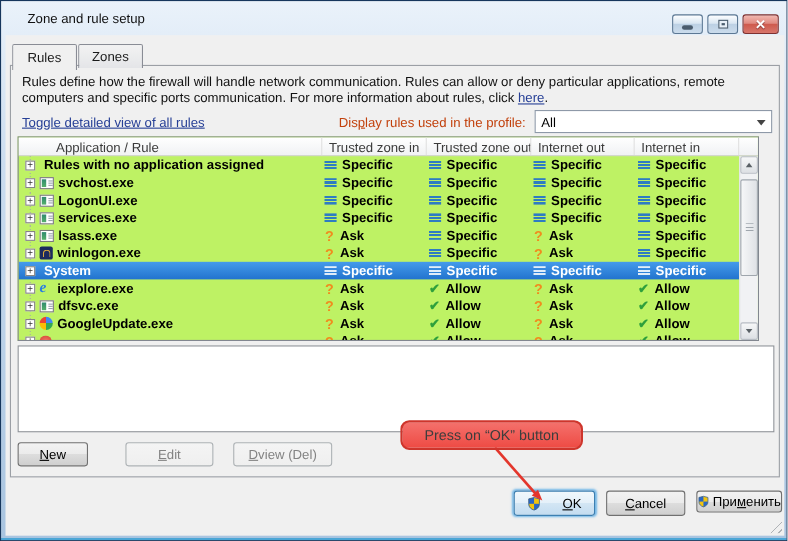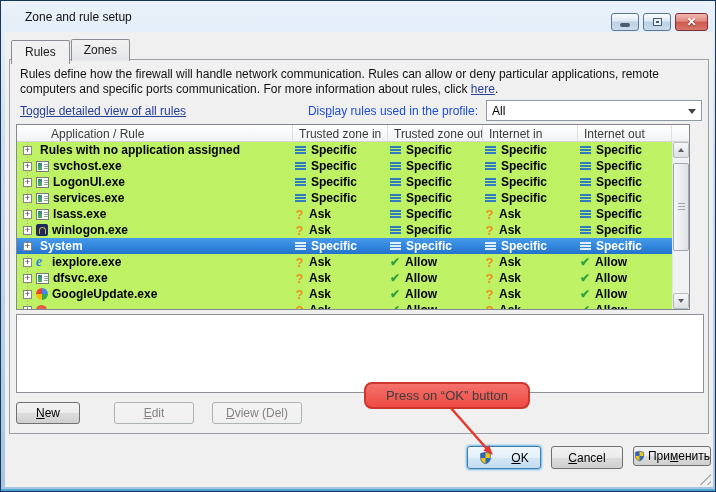--- a/index.html
+++ b/index.html
@@ -21,33 +21,33 @@
     background:linear-gradient(180deg,#F2B8B1 0%,#E08A80 45%,#CE5A4D 50%,#D8766B 100%); }
   .ico-min { width:10px; height:4px; background:#4A5C6E; border-radius:2px; margin-top:6px; }
   .ico-max { width:9px; height:8px; border:1px solid #4A5C6E; background:#E8F0F8; position:relative; }
   .ico-max::after { content:""; position:absolute; left:2px; top:2px; width:3px; height:2px; background:#4A5C6E; }
   .ico-close { color:#fff; font-weight:bold; font-size:12px; line-height:1; text-shadow:0 1px 1px #7E3130; }
 
   
   .client { position:absolute; left:4px; top:31px; width:708px; height:455px; background:#F0F0F0; }
 
   
-  .tabs { position:absolute; left:6px; top:7px; display:flex; align-items:flex-start; z-index:3; }
+  .tabs { position:absolute; left:6px; top:7px; display:flex; align-items:center; z-index:3; }
   .tab { padding:3px 12px 4px; border:1px solid #898C95; border-bottom:none;
     border-radius:2px 2px 0 0; background:linear-gradient(#F2F2F2,#E4E5E8); margin-right:1px; color:#1a1a1a; }
   .tab.active { background:#F0F0F0; padding:4px 13px 5px; position:relative; top:1px; z-index:4; }
 
   .tabpage { position:absolute; left:4px; top:27px; width:700px; height:375px;
     border:1px solid #9B9FA5; background:#F0F0F0; z-index:2; }
 
   .desc { position:absolute; left:10px; top:7px; width:684px; line-height:15px; color:#111; }
   a.lnk { color:#263F96; text-decoration:underline; cursor:pointer; }
 
   .togglelink { position:absolute; left:10px; top:44px; }
-  .proflabel { position:absolute; left:296px; top:44px; width:172px; text-align:right; color:#1d4ed8; }
+  .proflabel { position:absolute; left:296px; top:44px; width:172px; text-align:right; color:#c2410c; }
   .combo { position:absolute; left:476px; top:40px; width:216px; height:21px; background:#fff;
     border:1px solid #8E99A8; display:flex; align-items:center; padding-left:5px; }
   .combo .arrow { position:absolute; right:5px; top:8px; width:0; height:0;
     border-left:4px solid transparent; border-right:4px solid transparent; border-top:5px solid #444; }
 
   
   .lv { position:absolute; left:6px; top:64px; width:674px; height:186px; background:#bef264; border:1px solid #828790; }
   .lvhead { display:flex; height:17px; background:linear-gradient(#FFFFFF,#F8F9FA 45%,#F1F2F4);
     border-bottom:1px solid #D5D5D5; color:#3b3b3b; }
   .hc { padding:2px 0 0 6px; border-right:1px solid #E0E0E0; white-space:nowrap; overflow:hidden; }
@@ -170,22 +170,22 @@
       <div class="combo">
         <span>All</span>
         <span class="arrow"></span>
       </div>
 
       <div class="lv">
         <div class="lvhead">
           <div class="hc c0">Application / Rule</div>
           <div class="hc c1">Trusted zone in</div>
           <div class="hc c2">Trusted zone out</div>
+          <div class="hc c4">Internet out</div>
           <div class="hc c3">Internet in</div>
-          <div class="hc c4">Internet out</div>
           <div class="hc cf"></div>
         </div>
         <div class="trows">
             <div class="trow">
               <div class="cell c0">
                 <span class="expander">+</span>
                 <span class="rname">Rules with no application assigned</span>
               </div>
               <div class="cell cv c1">
                 <span class="vi vi-specific"></span>

